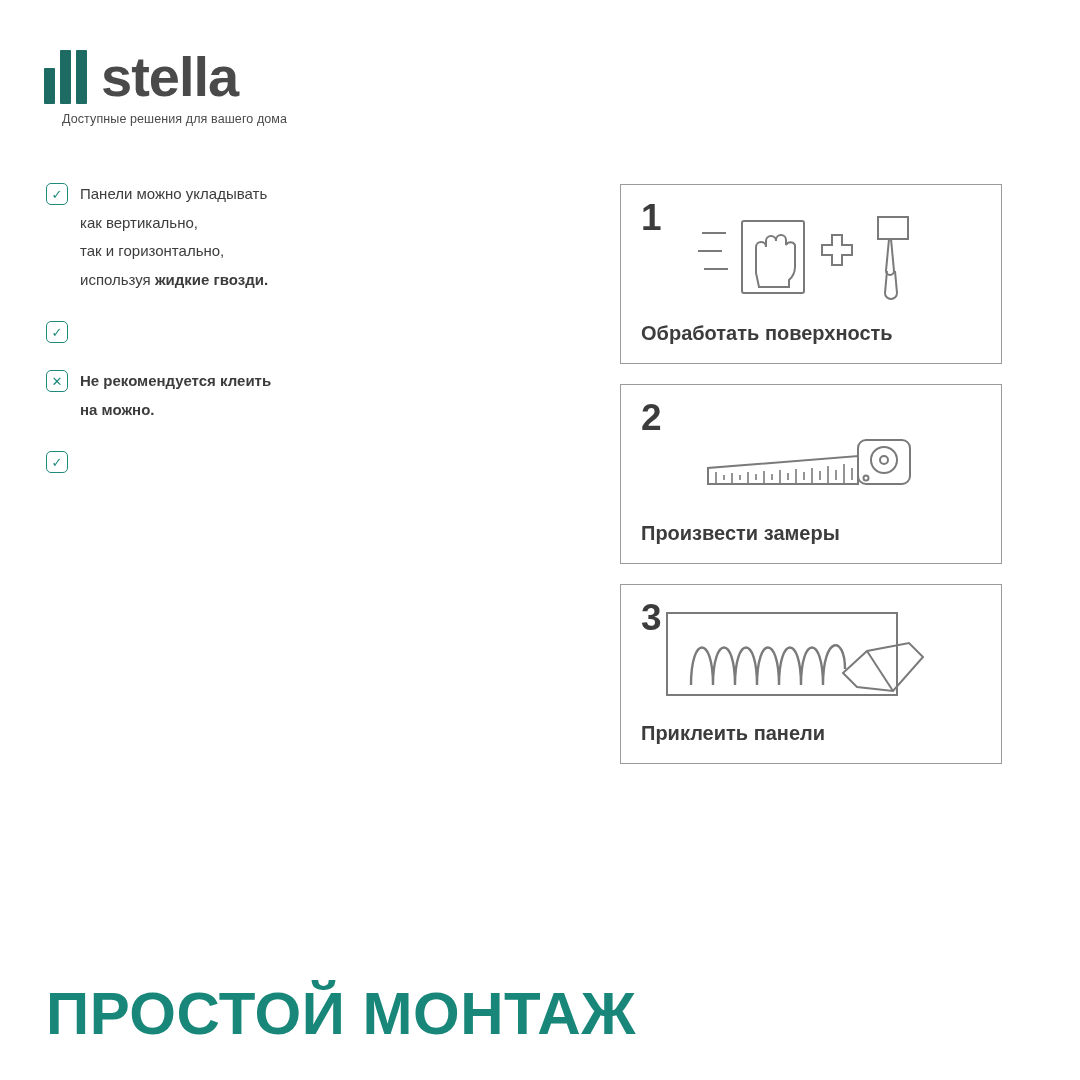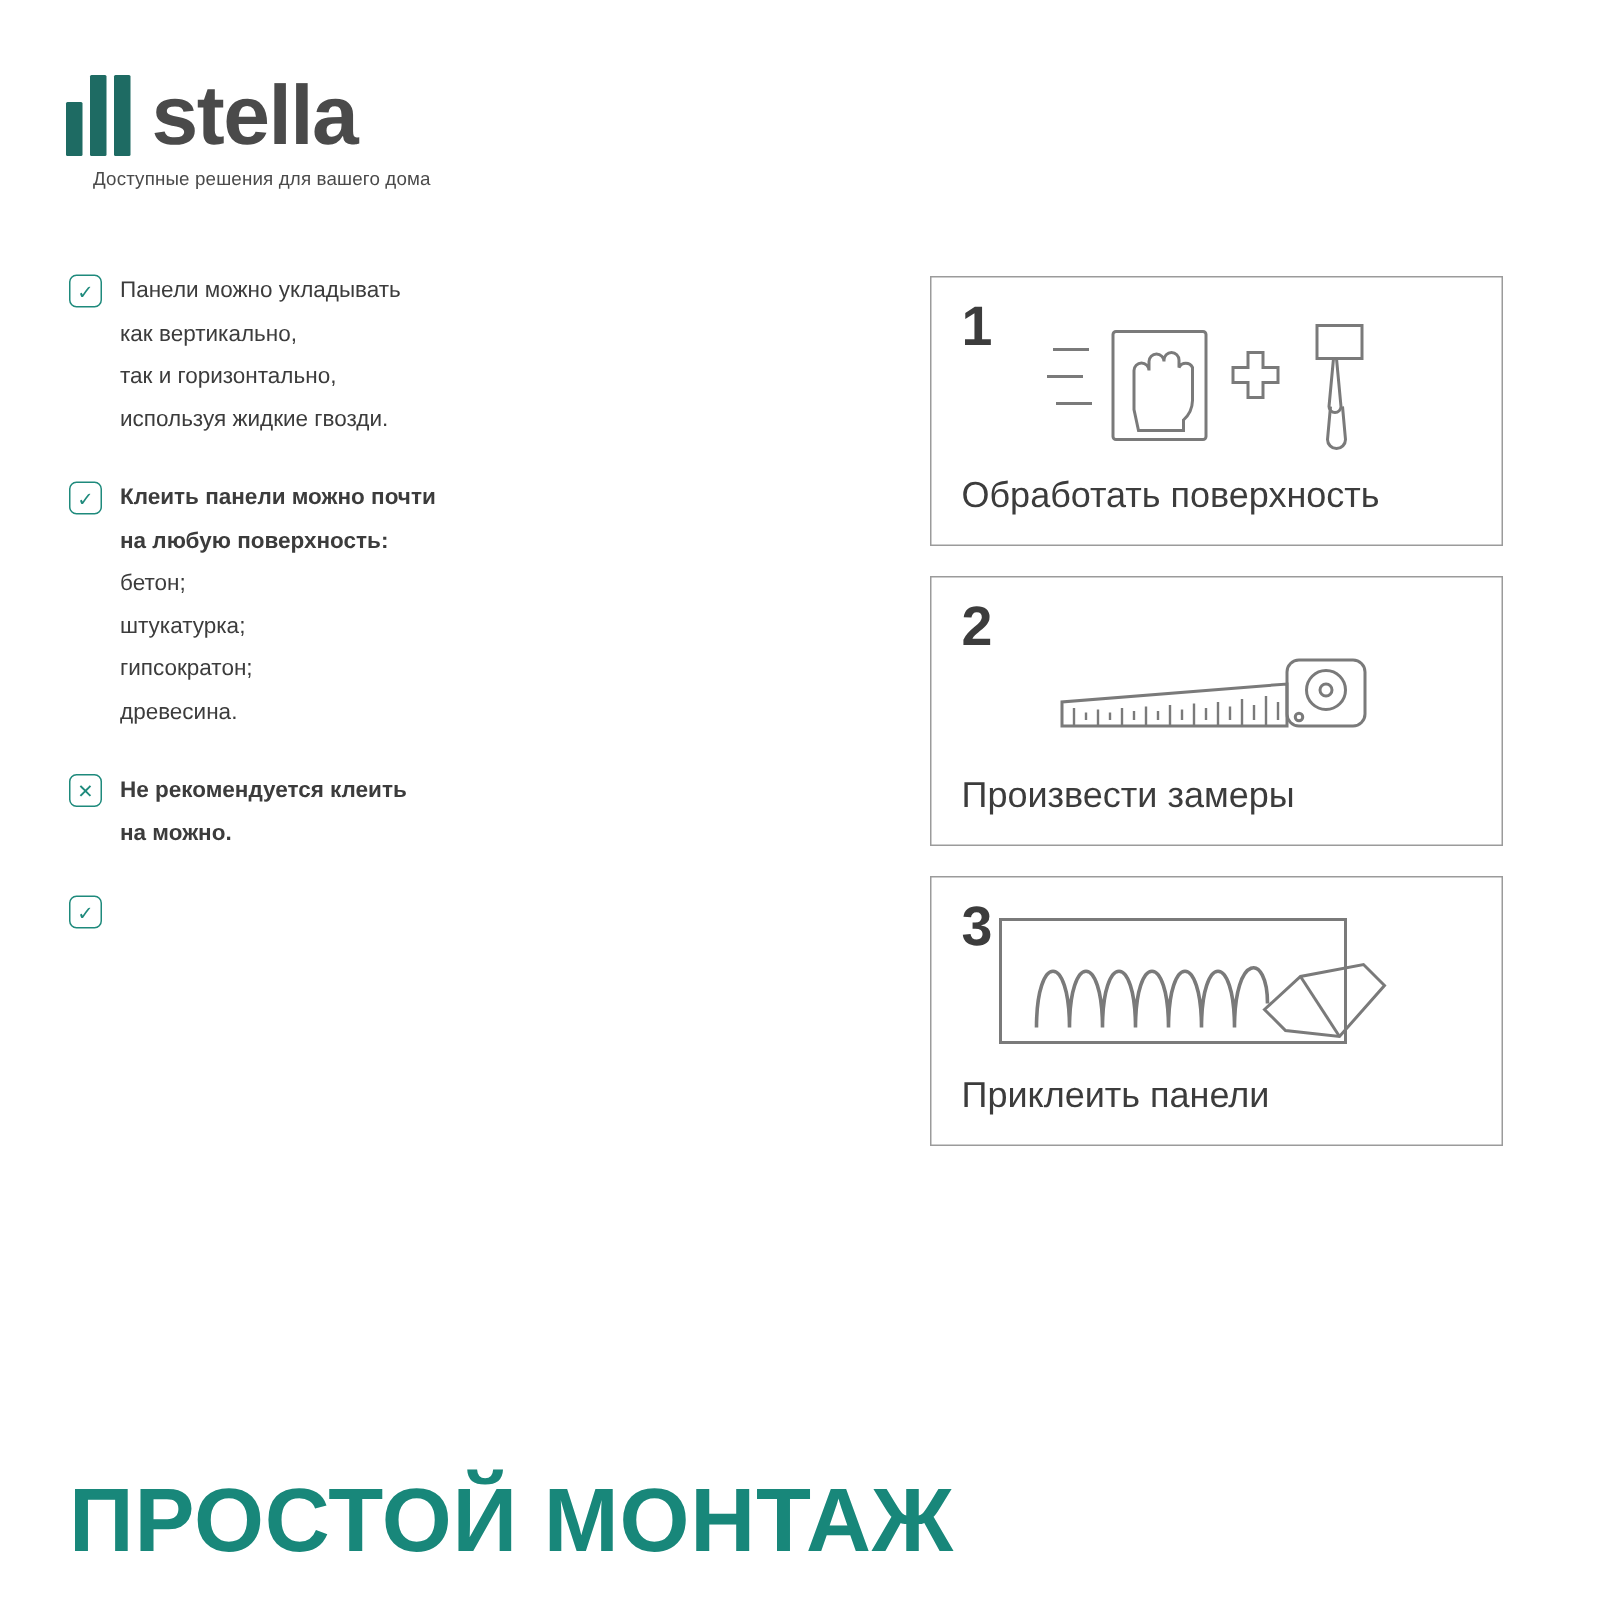--- a/index.html
+++ b/index.html
@@ -84,21 +84,21 @@
     color: #1e8a7c;
     font-size: 13px;
     line-height: 1;
     box-sizing: border-box;
   }
   .bullet-text {
     font-size: 15px;
     line-height: 28.5px;
     color: #3c3c3c;
   }
-  .bullet-text .b { font-weight: normal; }
+  .bullet-text .b { font-weight: bold; }
   .bullet-text .line { display: block; }
   .bullet-text .line.b { font-weight: bold; }
 
   
   .steps {
     position: absolute;
     left: 620px;
     top: 184px;
     width: 382px;
   }
@@ -117,22 +117,22 @@
     top: 14px;
     font-size: 37px;
     font-weight: bold;
     color: #3c3c3c;
     line-height: 1;
   }
   .step-caption {
     position: absolute;
     left: 20px;
     bottom: 18px;
-    font-size: 24px;
-    font-weight: normal;
+    font-size: 20px;
+    font-weight: bold;
     color: #3c3c3c;
   }
   .step-art {
     position: absolute;
     left: 0;
     right: 0;
     top: 20px;
     height: 100px;
     display: flex;
     align-items: center;
@@ -176,28 +176,20 @@
     <span class="bullet-text">
       <span class="line">Панели можно укладывать</span>
       <span class="line">как вертикально,</span>
       <span class="line">так и горизонтально,</span>
       <span class="line"><span>используя </span><span class="b">жидкие гвозди.</span></span>
     </span>
   </div>
 
   <div class="bullet-item">
     <span class="bullet-icon">✓</span>
-    <span class="bullet-text">
-      <span class="line b">Клеить панели можно почти</span>
-      <span class="line b">на любую поверхность:</span>
-      <span class="line">бетон;</span>
-      <span class="line">штукатурка;</span>
-      <span class="line">гипсократон;</span>
-      <span class="line">древесина.</span>
-    </span>
   </div>
 
   <div class="bullet-item">
     <span class="bullet-icon">✕</span>
     <span class="bullet-text">
       <span class="line b">Не рекомендуется клеить</span>
       <span class="line b">на можно.</span>
     </span>
   </div>
 

